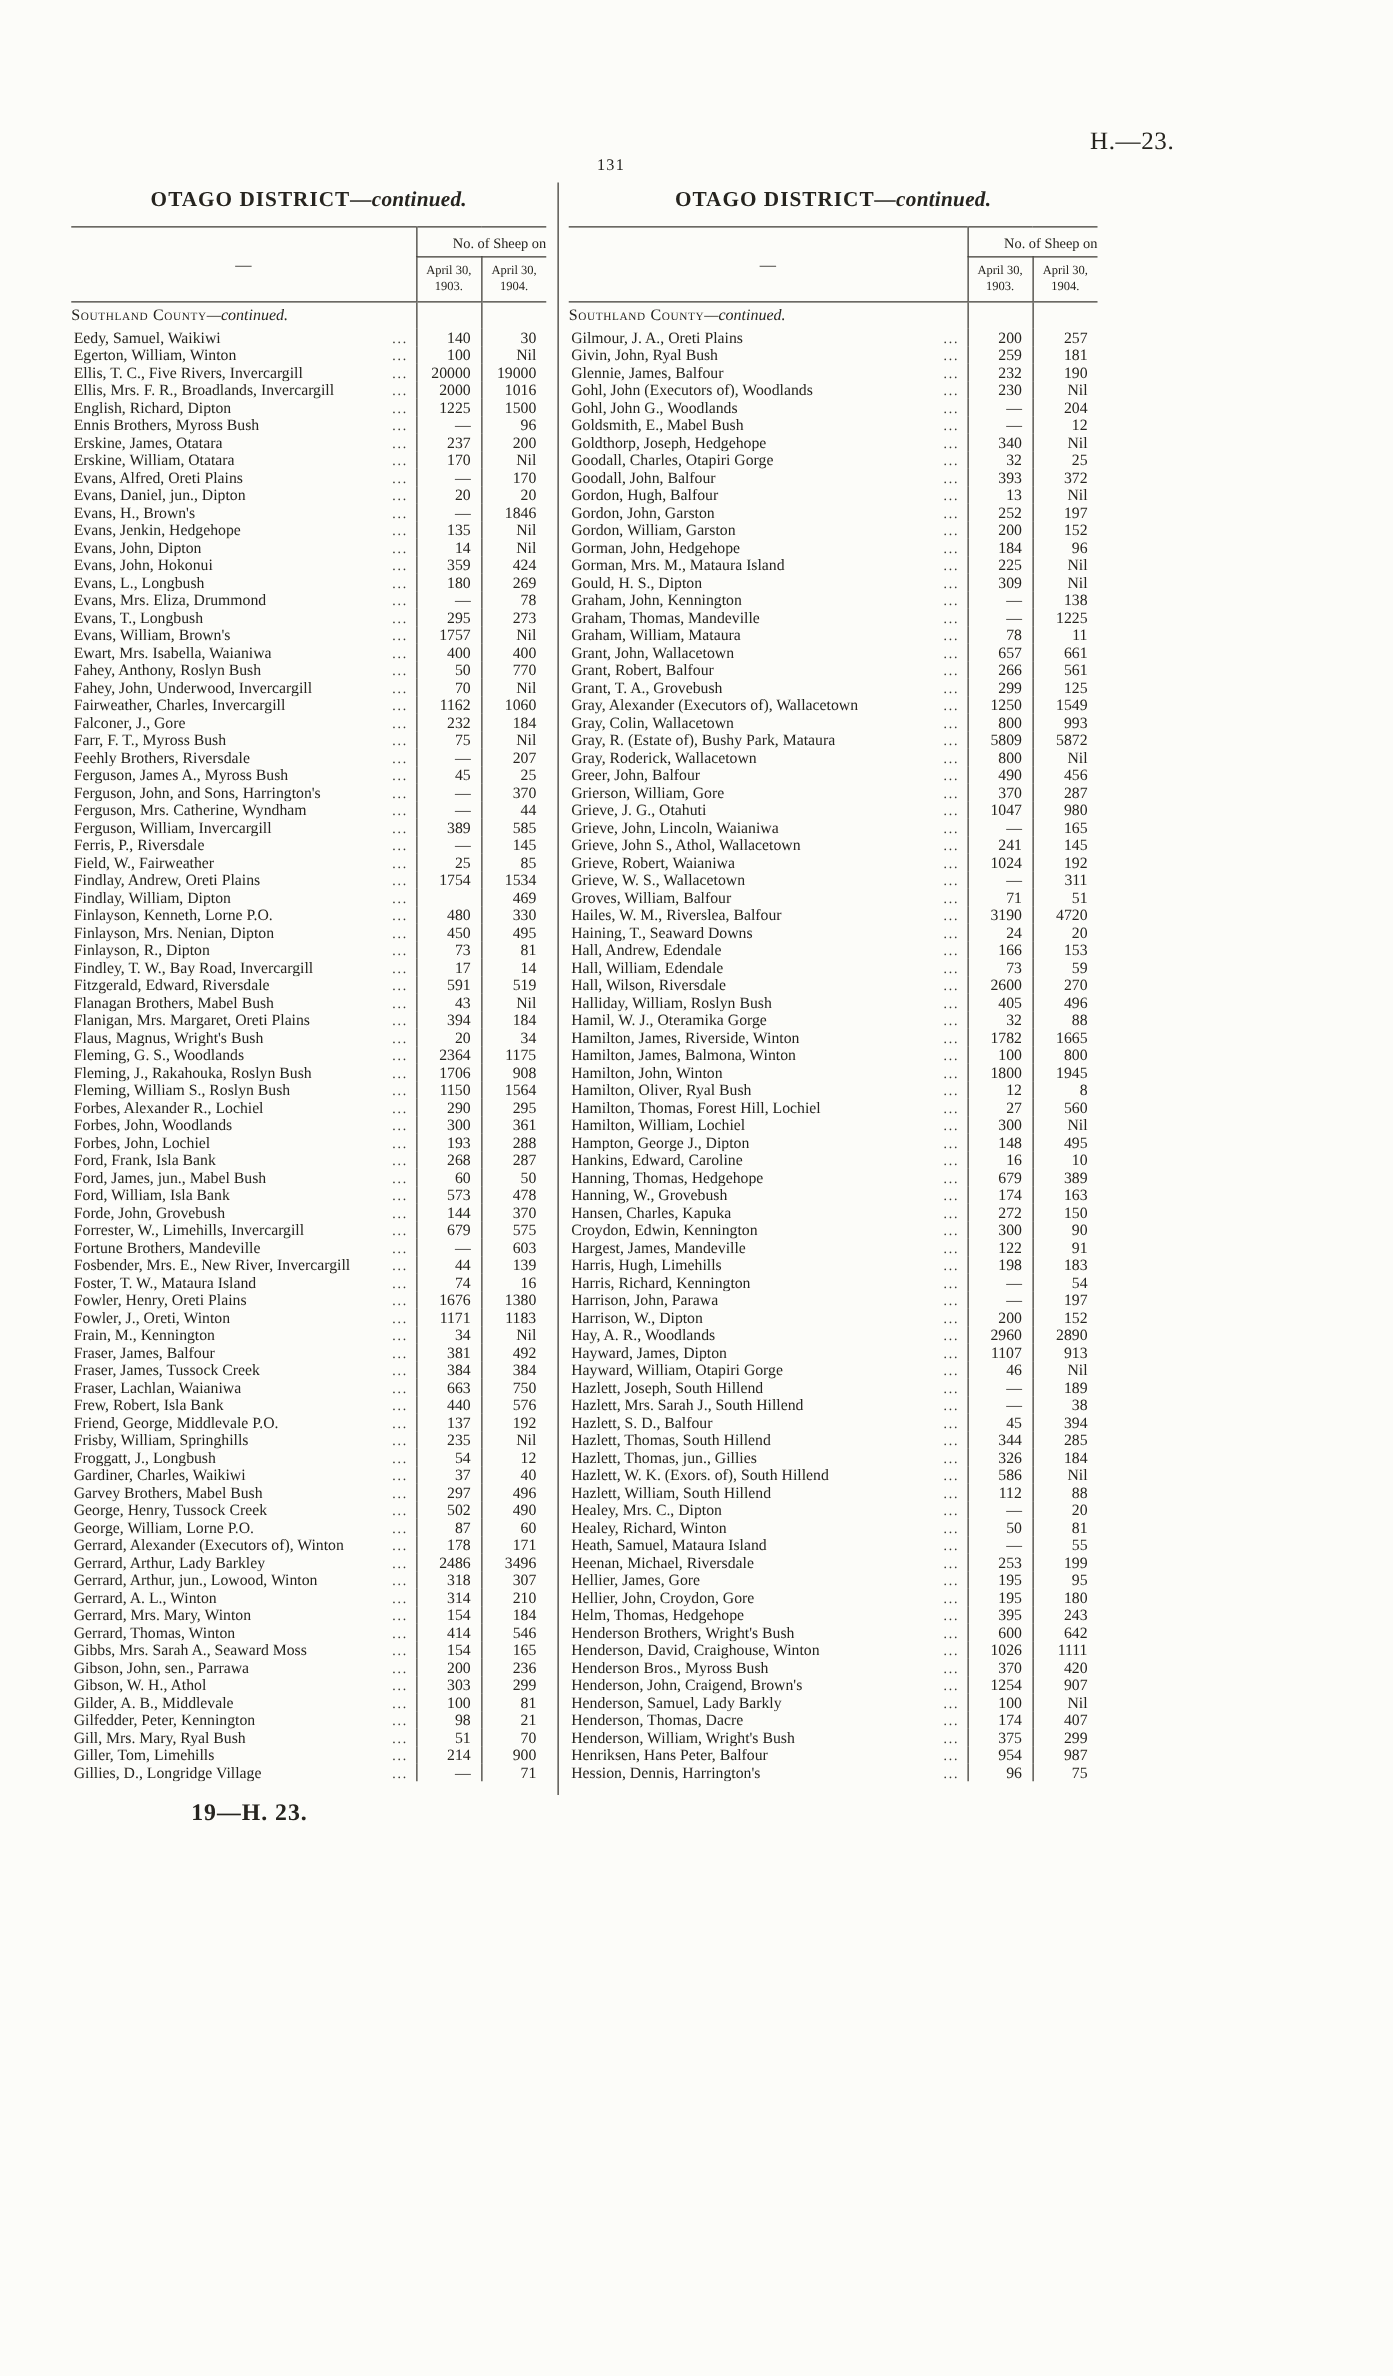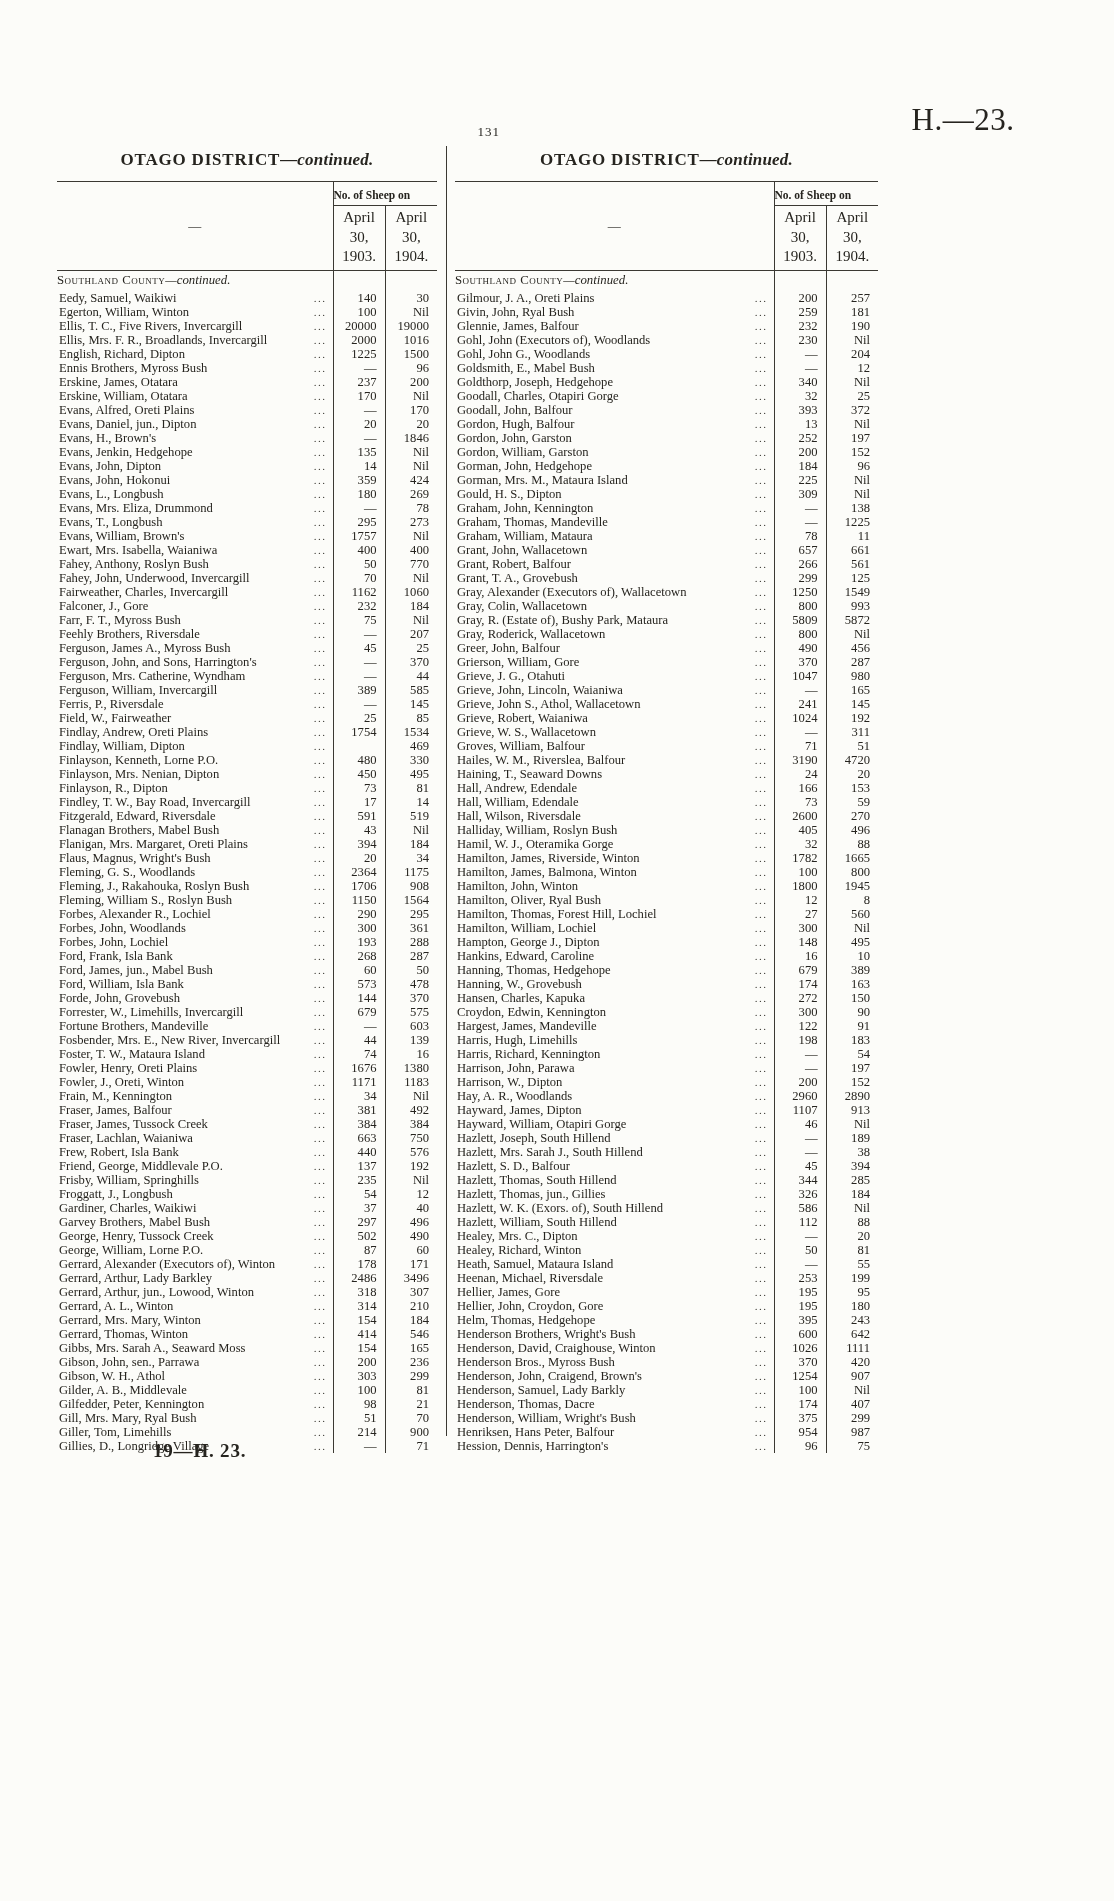--- a/index.html
+++ b/index.html
@@ -11,21 +11,21 @@
     font-family:"Liberation Serif","DejaVu Serif",serif;
     color:#26241f;
     overflow:hidden;
   }
   .pageno {
     position:absolute; top:124px; left:380px; width:120px;
     text-align:right; font-size:13px; letter-spacing:1px;
   }
   .docref {
     position:absolute; top:102px; left:872px; width:182px;
-    text-align:center; font-size:31px; letter-spacing:.5px;
+    font-size:20px; letter-spacing:.5px;
   }
   .divider {
     position:absolute; left:446px; top:146px; width:1px; height:1290px;
     background:#3b3933;
   }
   .col { position:absolute; top:150px; }
   .col-left  { left:57px;  width:380px; }
   .col-right { left:455px; width:423px; }
   .col-title {
     text-align:center; font-size:17px; font-weight:bold;
@@ -36,28 +36,27 @@
     width:100%; border-collapse:collapse; table-layout:fixed;
     border-top:1.5px solid #3b3933;
   }
   col.c-num { width:52px; }
   td { vertical-align:middle; }
   tr.h1 td.h-name {
     text-align:center; font-size:13px;
     border-bottom:1.3px solid #3b3933;
   }
   td.h-group {
-    height:24px; text-align:left; font-size:11.5px;
+    height:24px; text-align:right; font-size:11.5px;
     border-left:1px solid #3b3933;
     border-bottom:1px solid #3b3933;
     padding-top:3px;
-    font-weight:bold;
   }
   tr.h2 td.h-date {
-    height:36px; text-align:center; font-size:15px; line-height:1.3;
+    height:36px; text-align:center; font-size:10px; line-height:1.3;
     border-left:1px solid #3b3933;
     border-bottom:1.3px solid #3b3933;
     padding:2px 1px 3px;
   }
   tr.section td { height:21px; }
   td.section-label { font-size:12.8px; white-space:nowrap; }
   .sc { font-variant:small-caps; letter-spacing:.5px; }
   tr.section .cont, td.section-label .cont { font-style:italic; }
   tr.r td { height:14px; font-size:12.6px; line-height:14px; }
   td.name {

